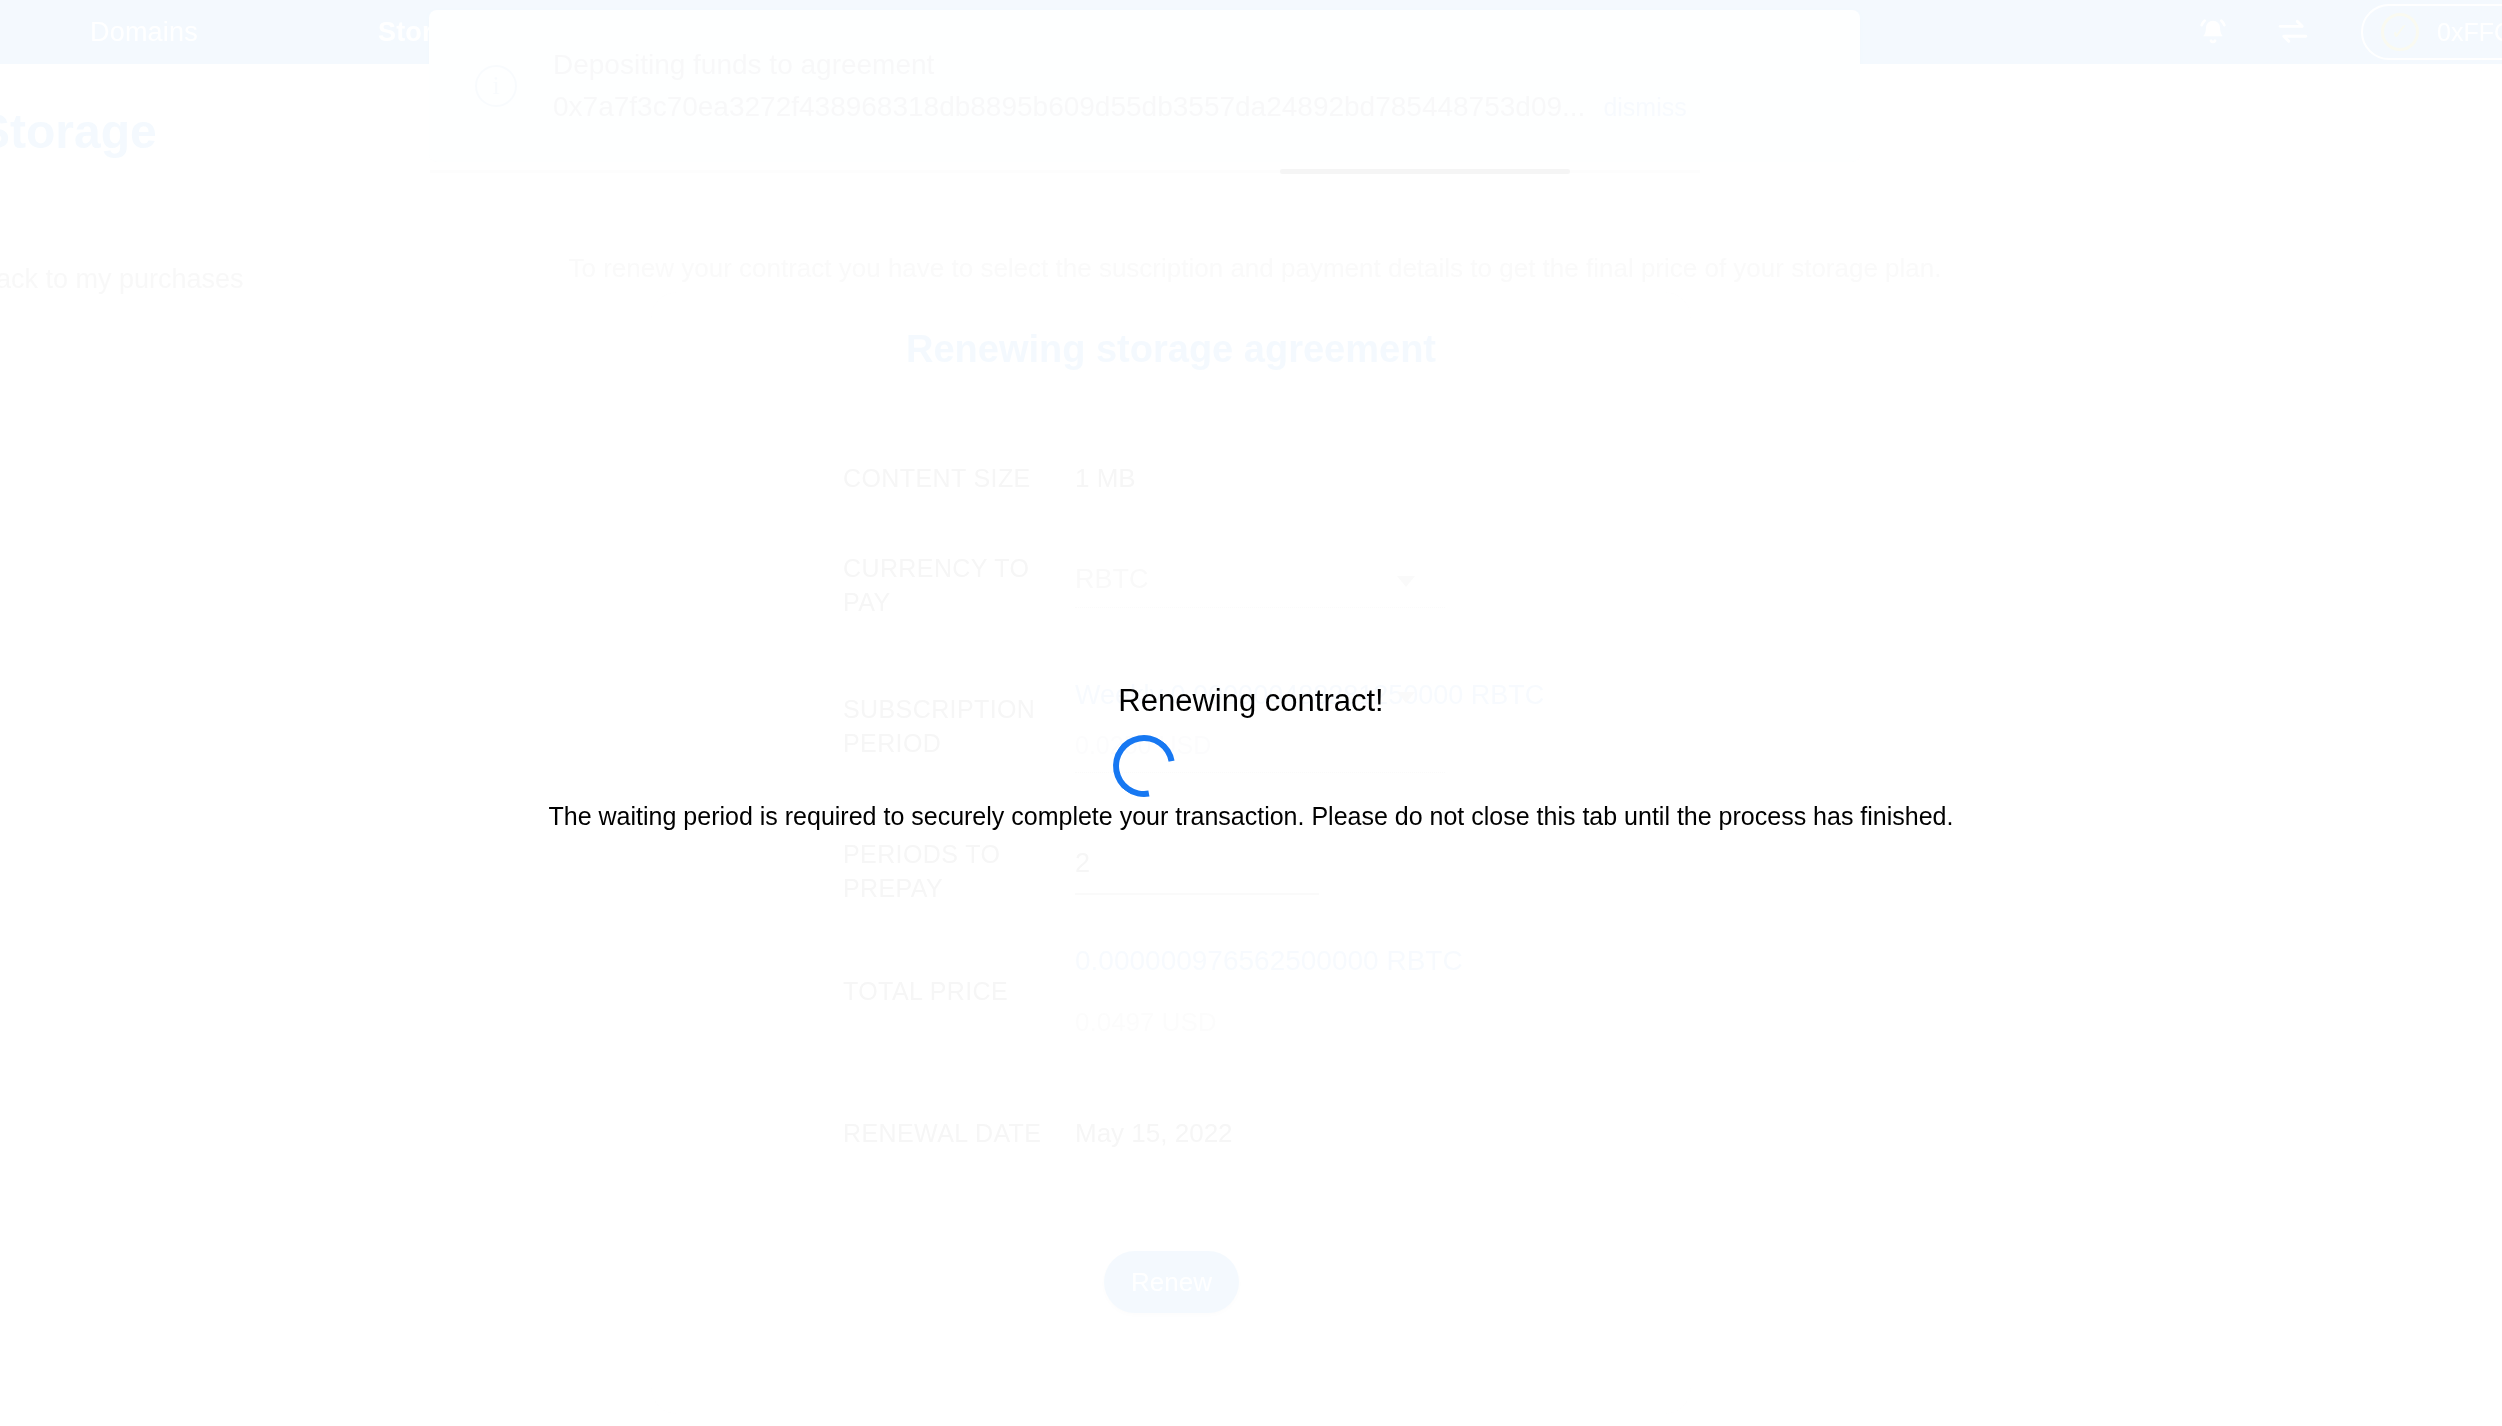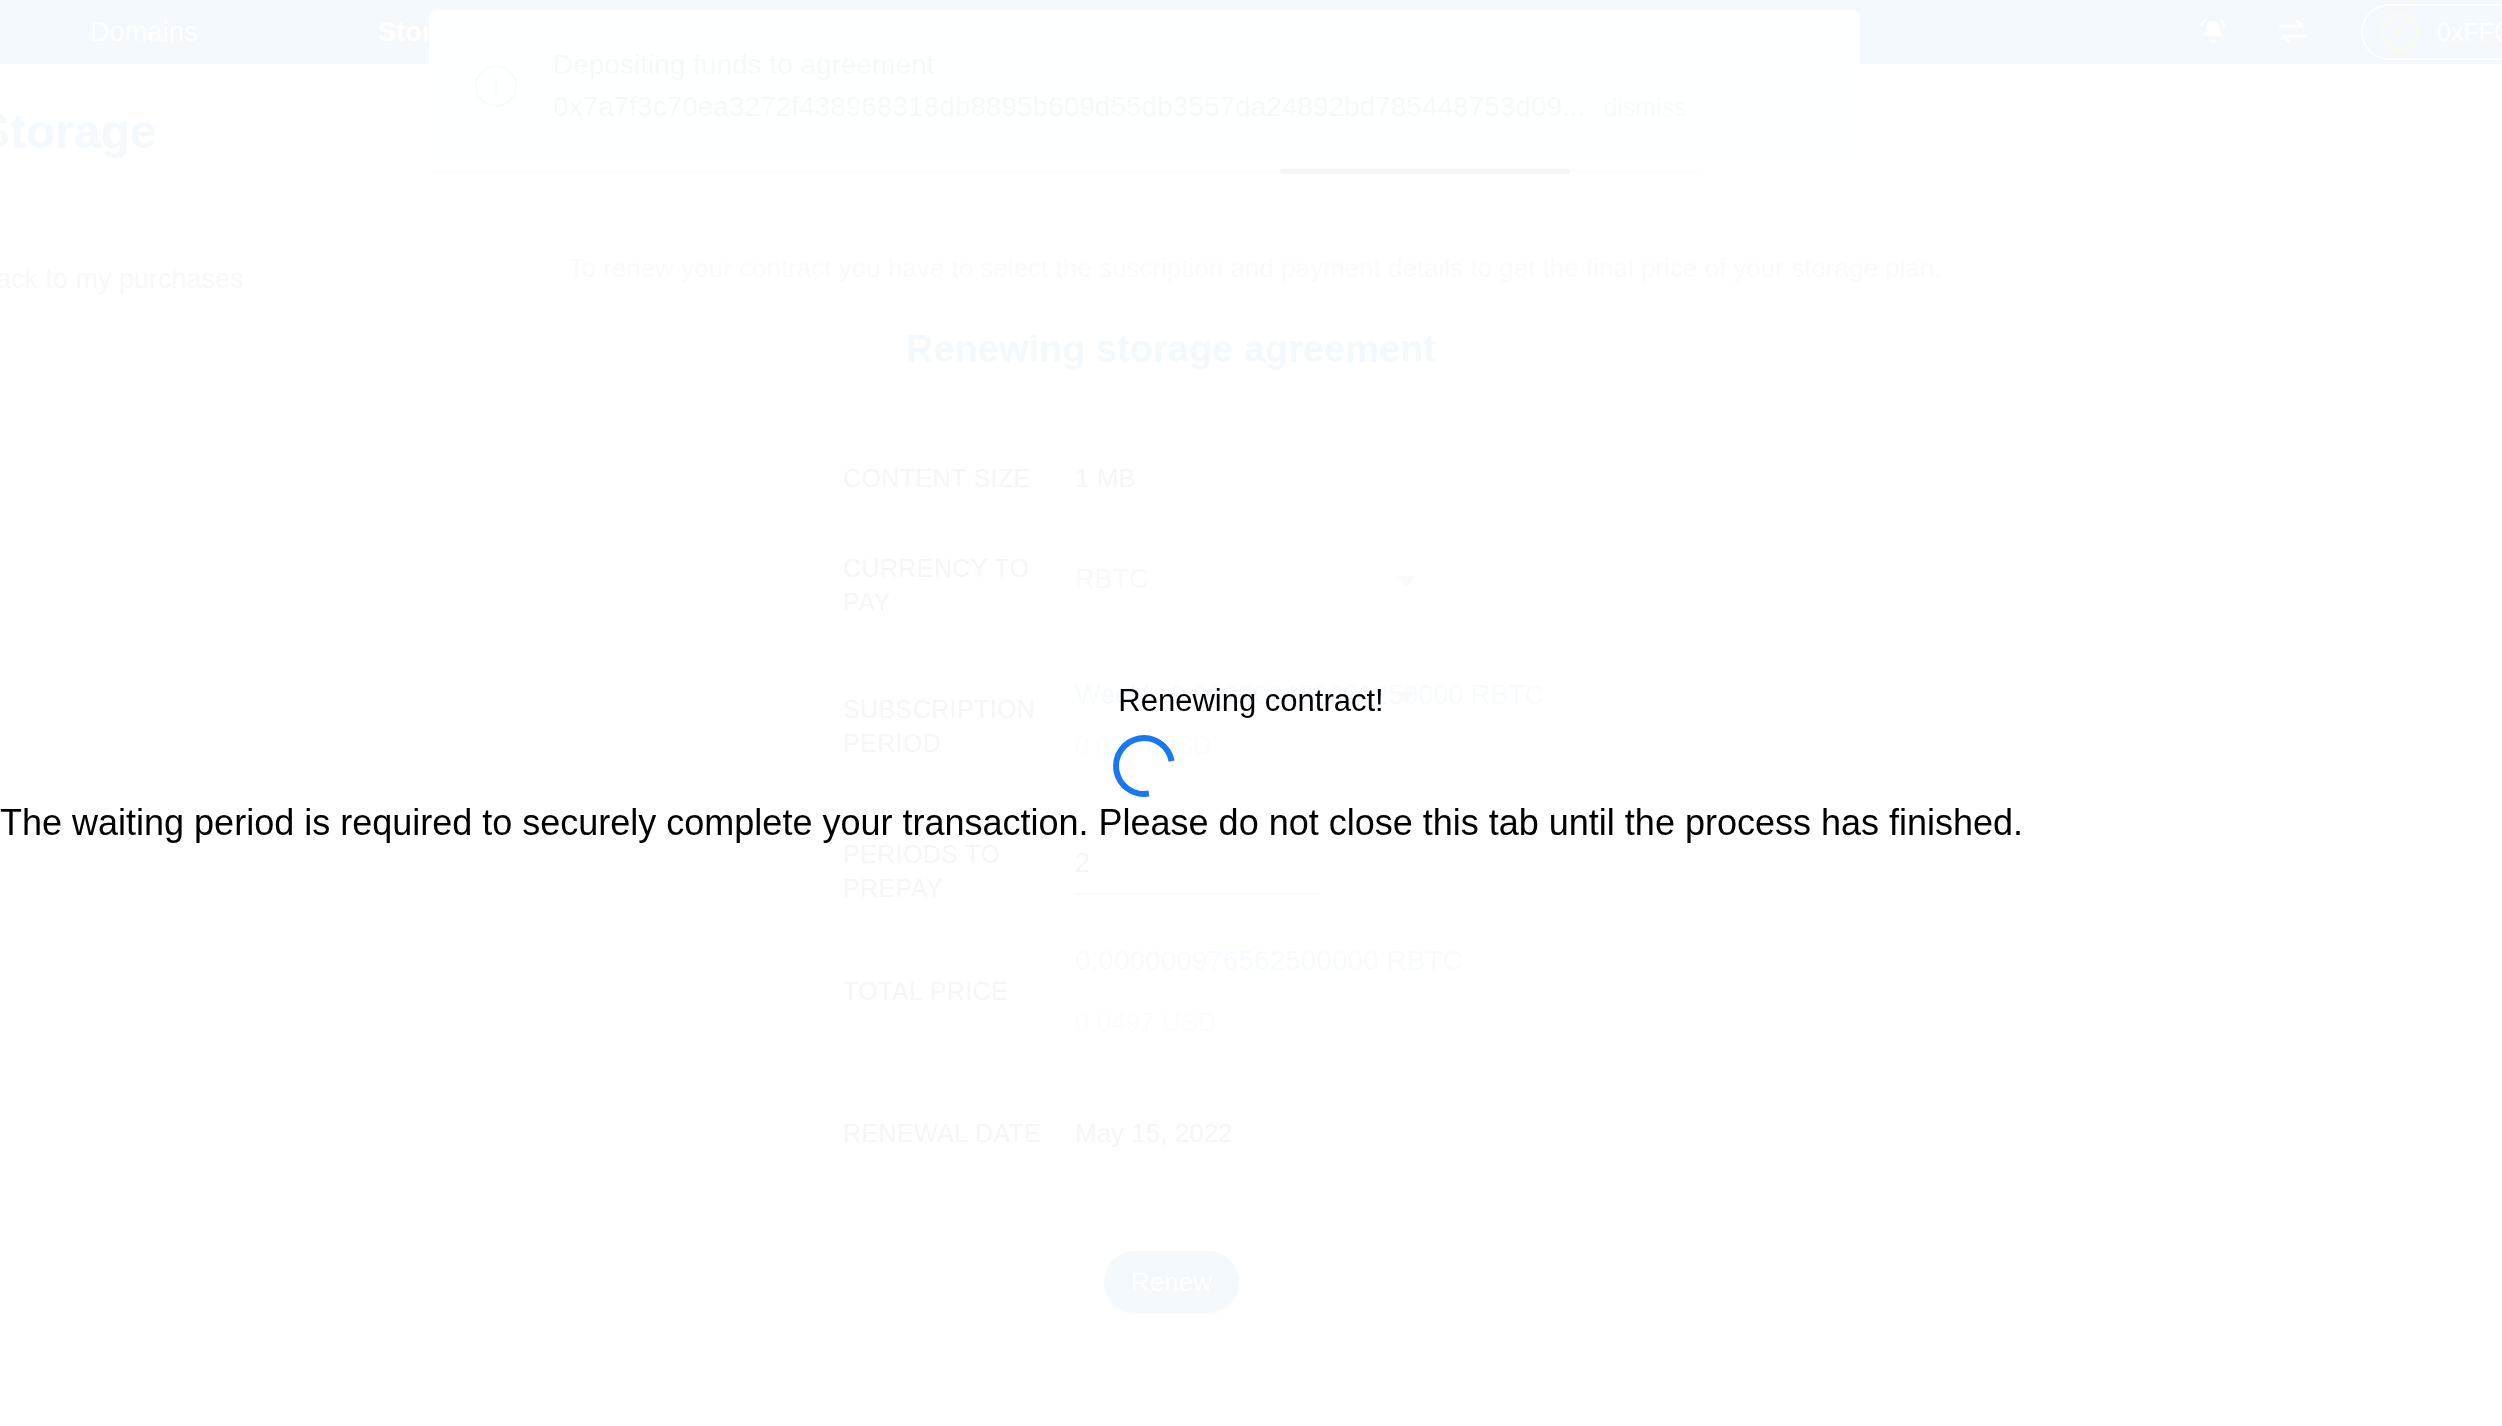--- a/index.html
+++ b/index.html
@@ -334,21 +334,22 @@
     border-top-color: #1778f2;
     border-left-color: #1778f2;
     border-bottom-color: #1778f2;
     border-radius: 50%;
     transform: rotate(35deg);
   }
   .overlay-sub {
     position: absolute;
     left: 0; right: 0;
     top: 802px;
-    font-size: 36px;
+    text-align: center;
+    font-size: 25px;
     color: #000000;
     white-space: nowrap;
   }
 </style>
 </head>
 <body>
 
 <div id="page-root">
 
   <div class="navbar">

